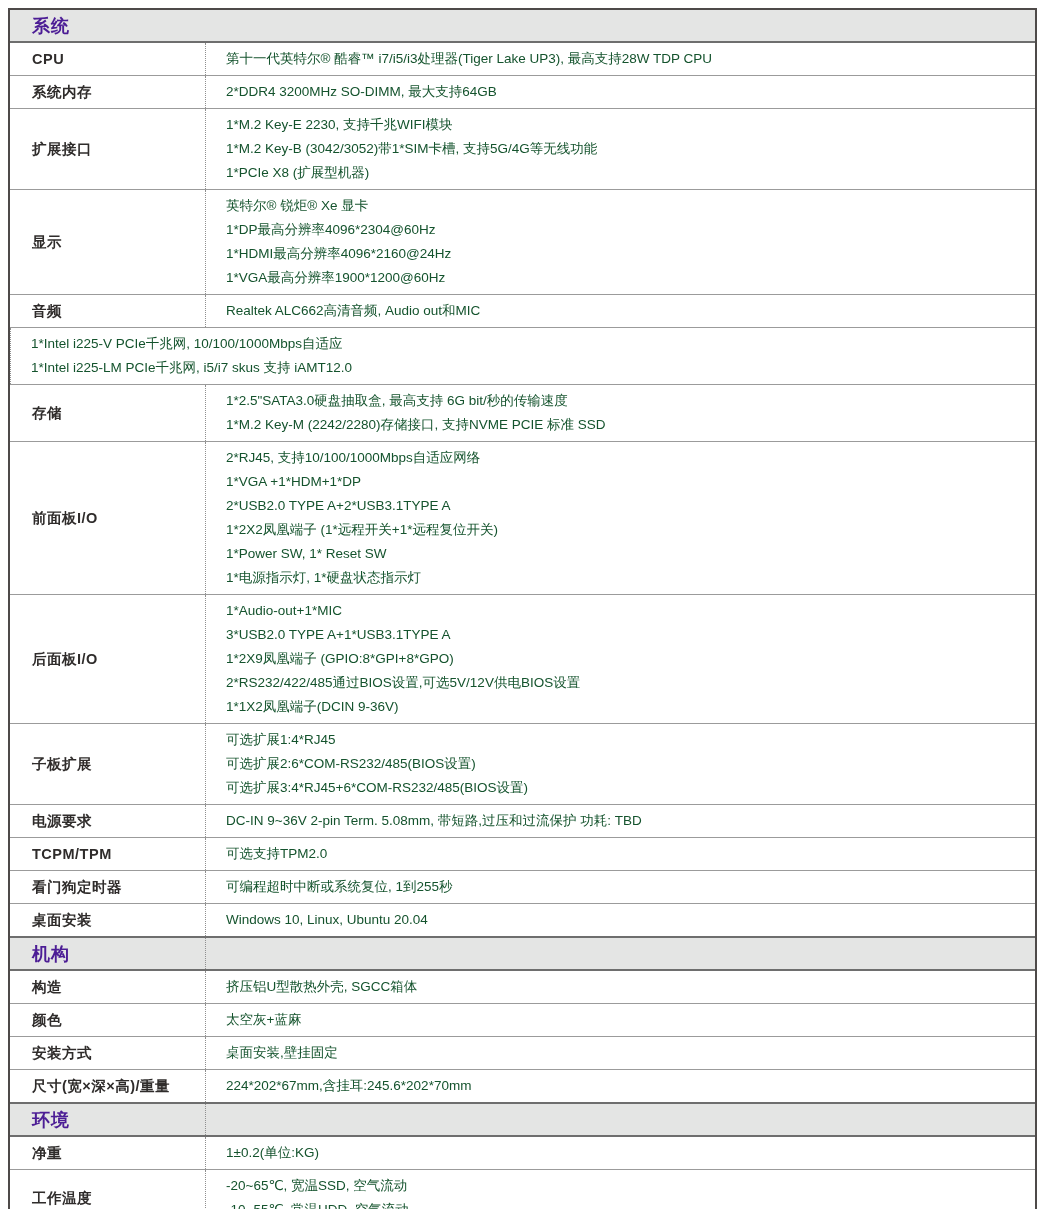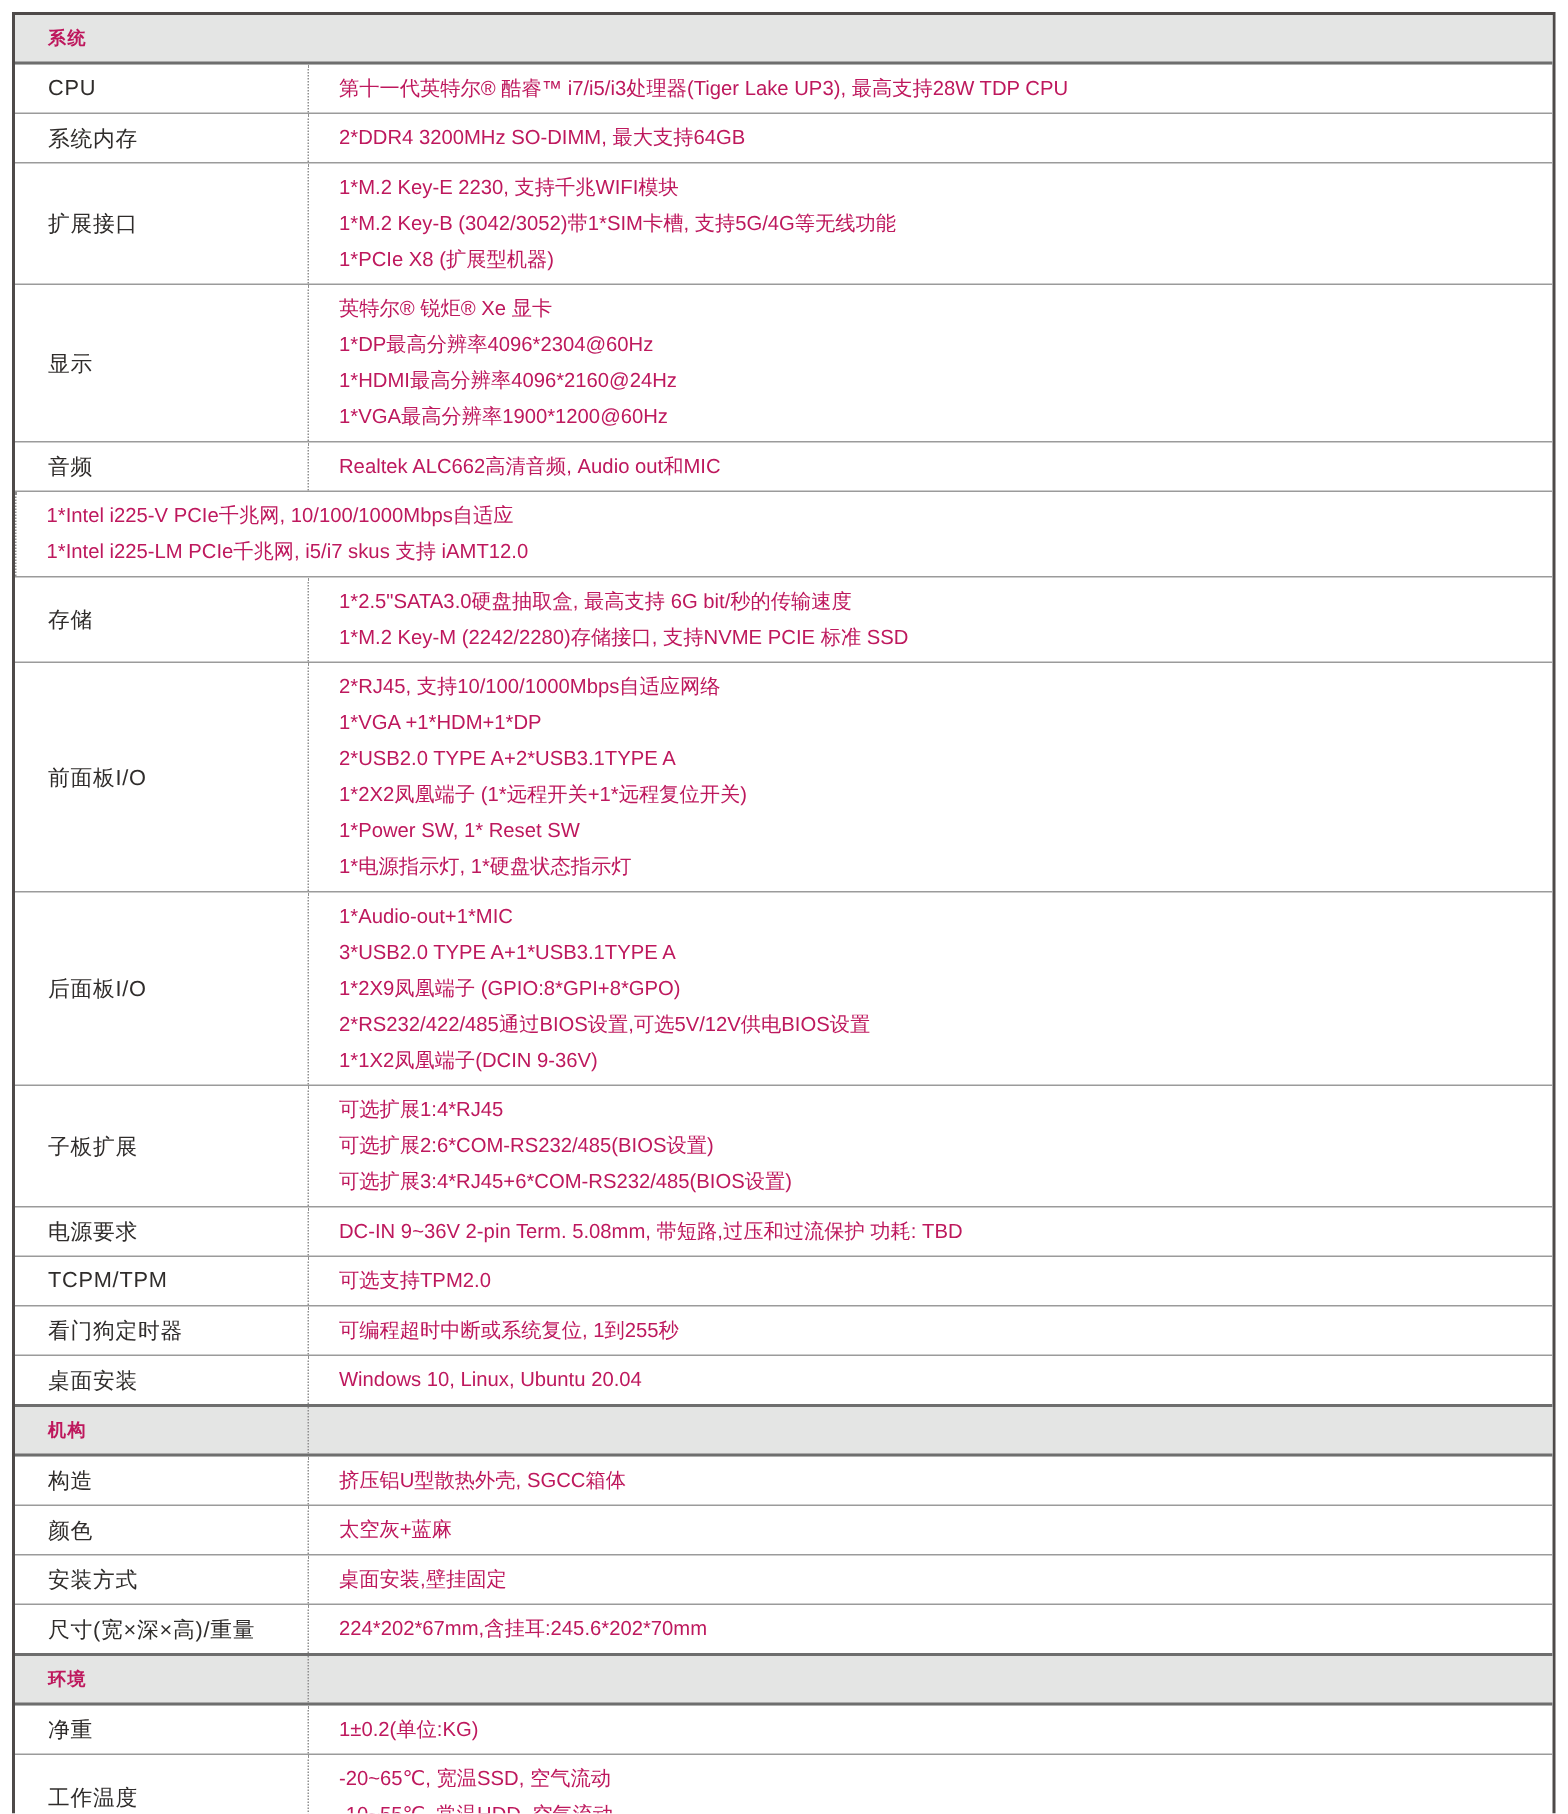--- a/index.html
+++ b/index.html
@@ -28,57 +28,57 @@
     align-items: stretch;
     background: #e4e5e4;
     border-bottom: 2px solid #6e6e6e;
     min-height: 31px;
   }
   .section:not(:first-child) .sec-header { border-top: 2px solid #6e6e6e; }
   .sec-title-cell {
     display: flex;
     align-items: center;
     padding: 3px 8px 3px 22px;
-    font-size: 12px;
+    font-size: 18px;
     font-weight: bold;
-    color: #be185d;
+    color: #4c1d95;
     letter-spacing: 1px;
   }
   .sec-header.split .sec-title-cell { width: 165px; flex: none; box-sizing: content-box; text-align: right; }
   .sec-header.split .sec-empty-cell {
     flex: 1;
     border-left: 1px dotted #8f8f8f;
   }
   .row {
     display: flex;
     align-items: stretch;
     min-height: 30px;
   }
   .row + .row { border-top: 1px solid #9b9b9b; }
   .label-cell {
     width: 165px;
     flex: none;
     display: flex;
     align-items: center;
     padding: 3px 8px 3px 22px;
     font-size: 14.5px;
-    font-weight: normal;
+    font-weight: bold;
     color: #2f2c2b;
     letter-spacing: 0.5px;
     box-sizing: content-box;
   }
   .value-cell {
     flex: 1;
     border-left: 1px dotted #8f8f8f;
     display: flex;
     flex-direction: column;
     justify-content: flex-end;
     padding: 4px 12px 4px 20px;
     font-size: 13.5px;
-    color: #be185d;
+    color: #14532d;
   }
   .value-line { line-height: 24px; white-space: pre-wrap; }
 </style>
 </head>
 <body>
 
 <div class="page">
   <div class="spec-table">
       <div class="section">
         <div class="sec-header">

